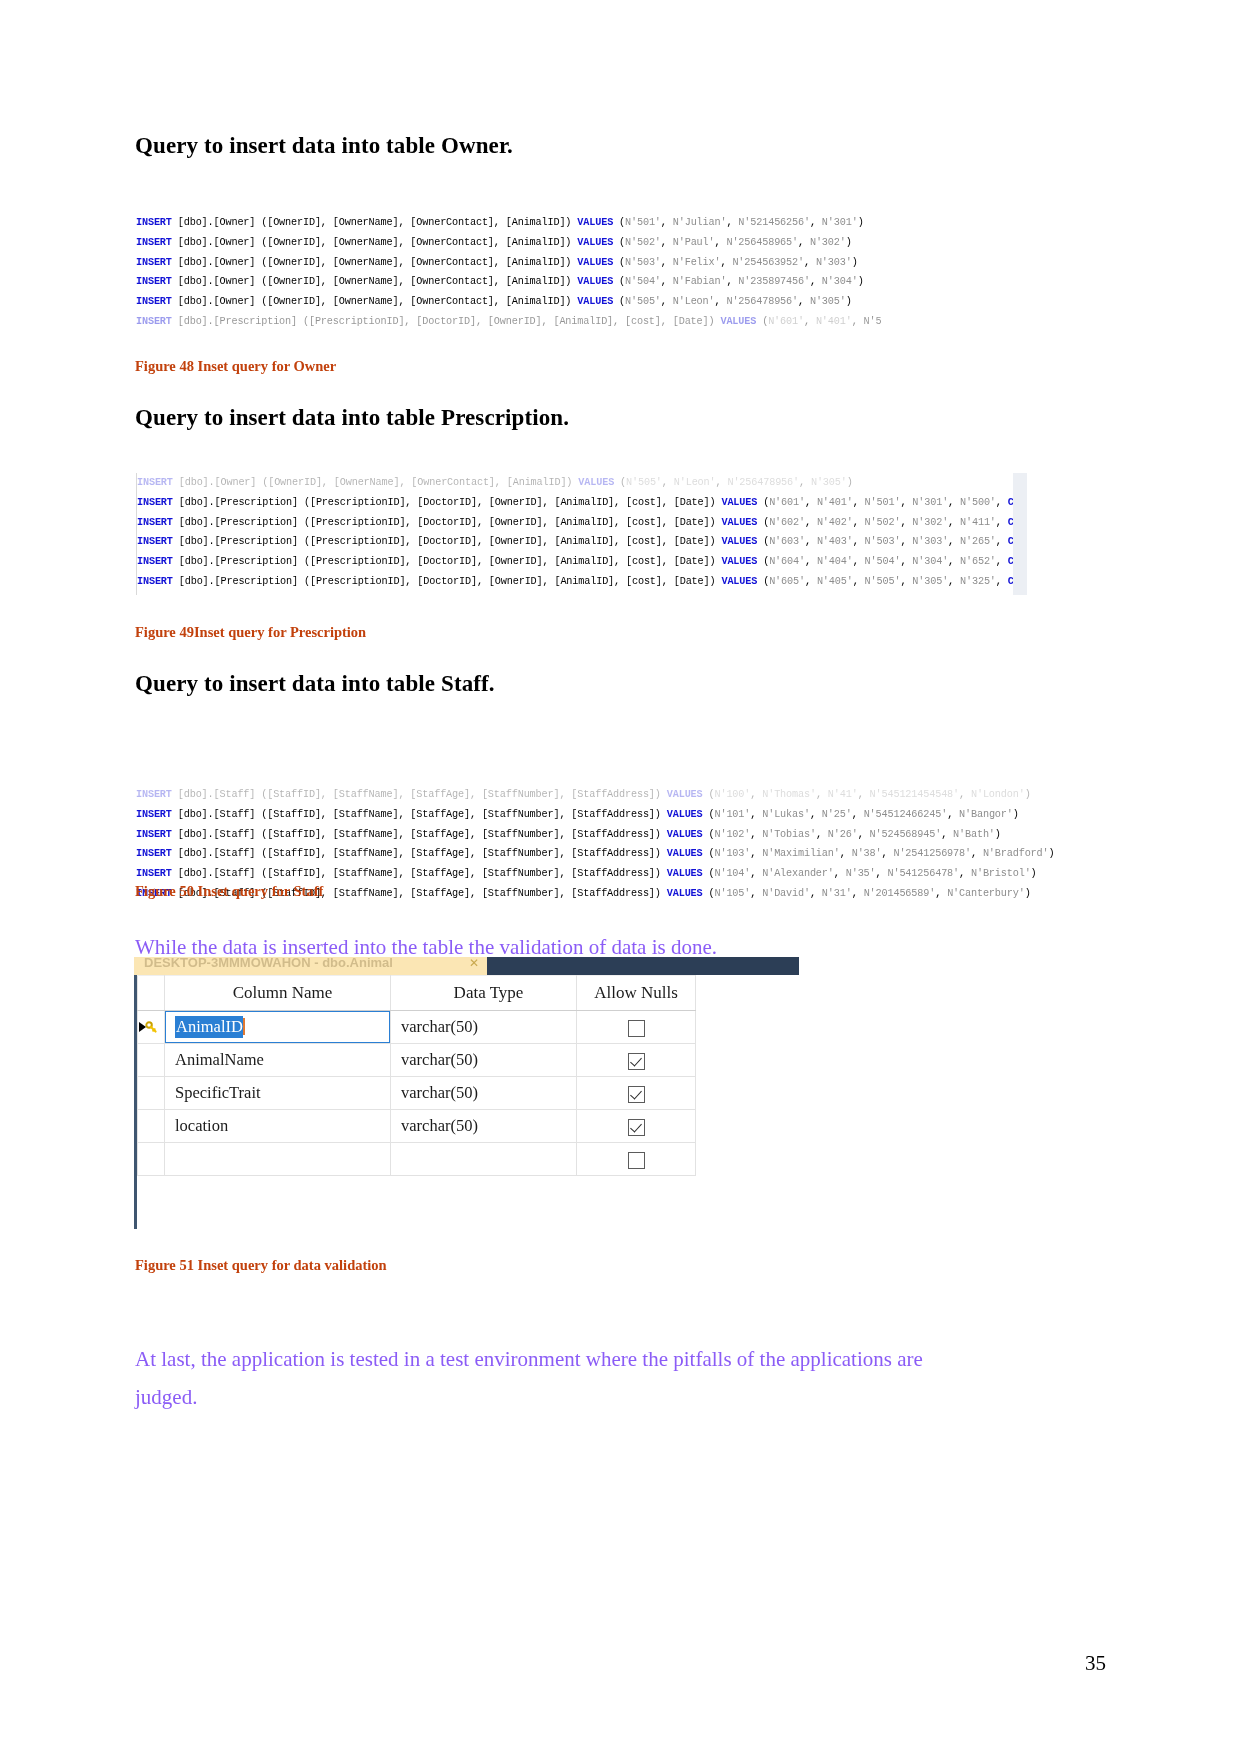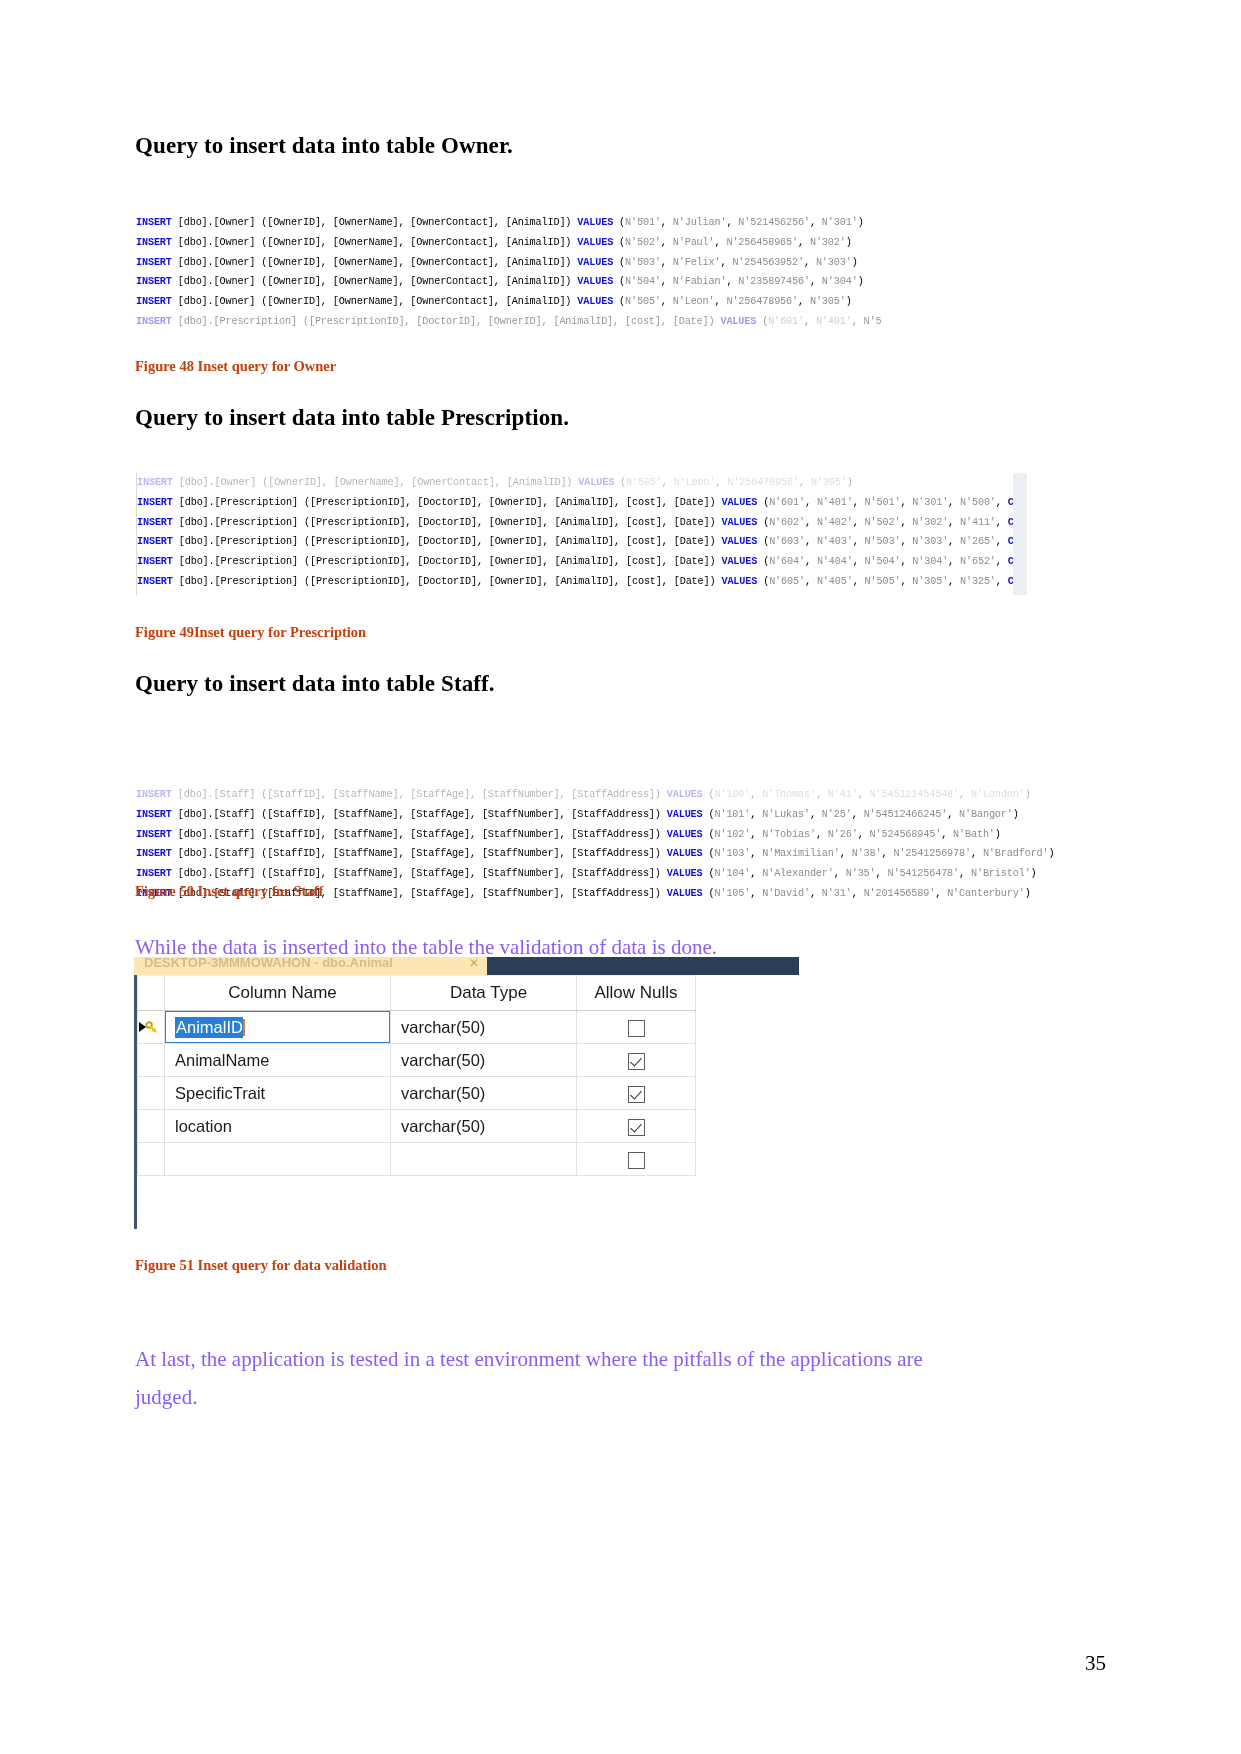--- a/index.html
+++ b/index.html
@@ -139,20 +139,21 @@
     font-family: "Liberation Sans", sans-serif;
     background: #fff;
   }
   .grid th, .grid td {
     border: 1px solid #e2e2e2;
     border-top-color: #efefef;
     padding: 0;
     background: #ffffff;
     font-weight: normal;
     vertical-align: middle;
+    font-family: Liberation Serif, serif;
   }
   .grid th {
     height: 34px;
     font-size: 17px;
     color: #1b1b1b;
     text-align: center;
     border-bottom: 1px solid #cfcfcf;
   }
   .grid td {
     height: 32px;

